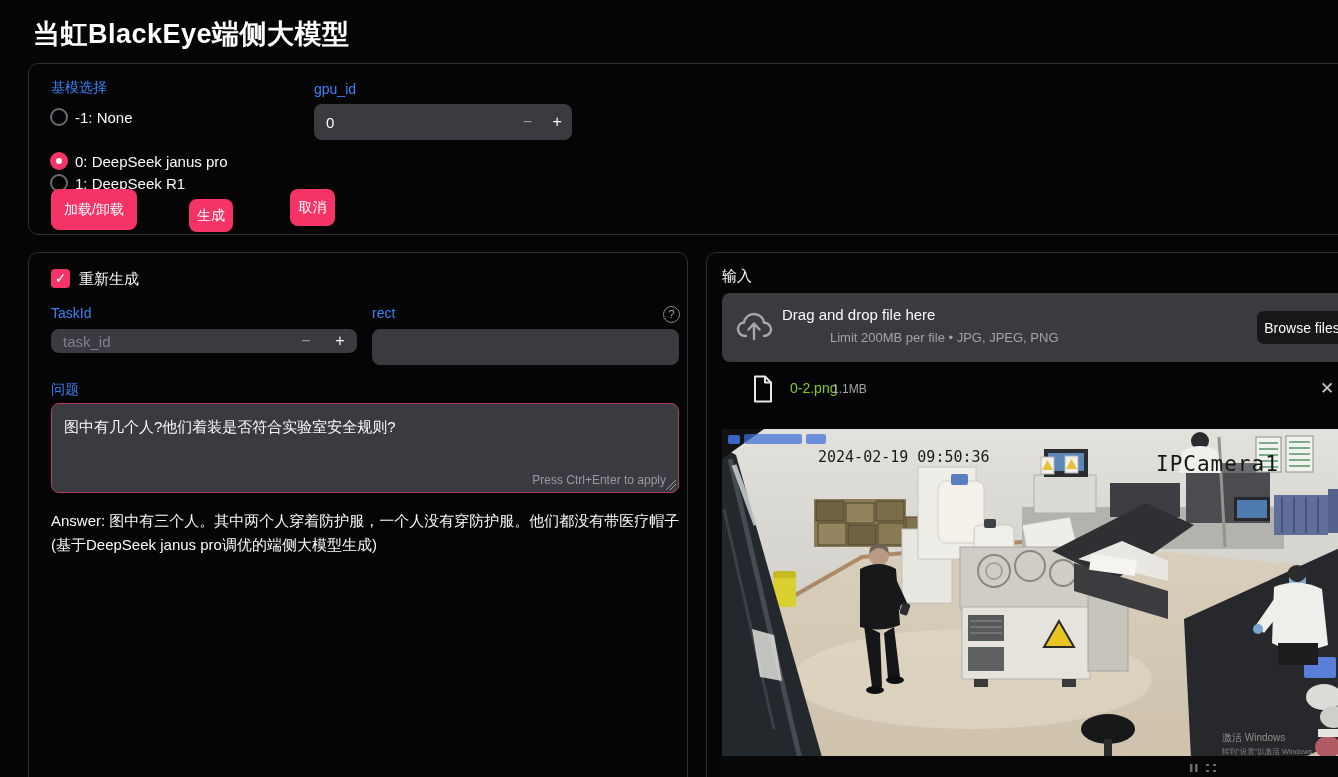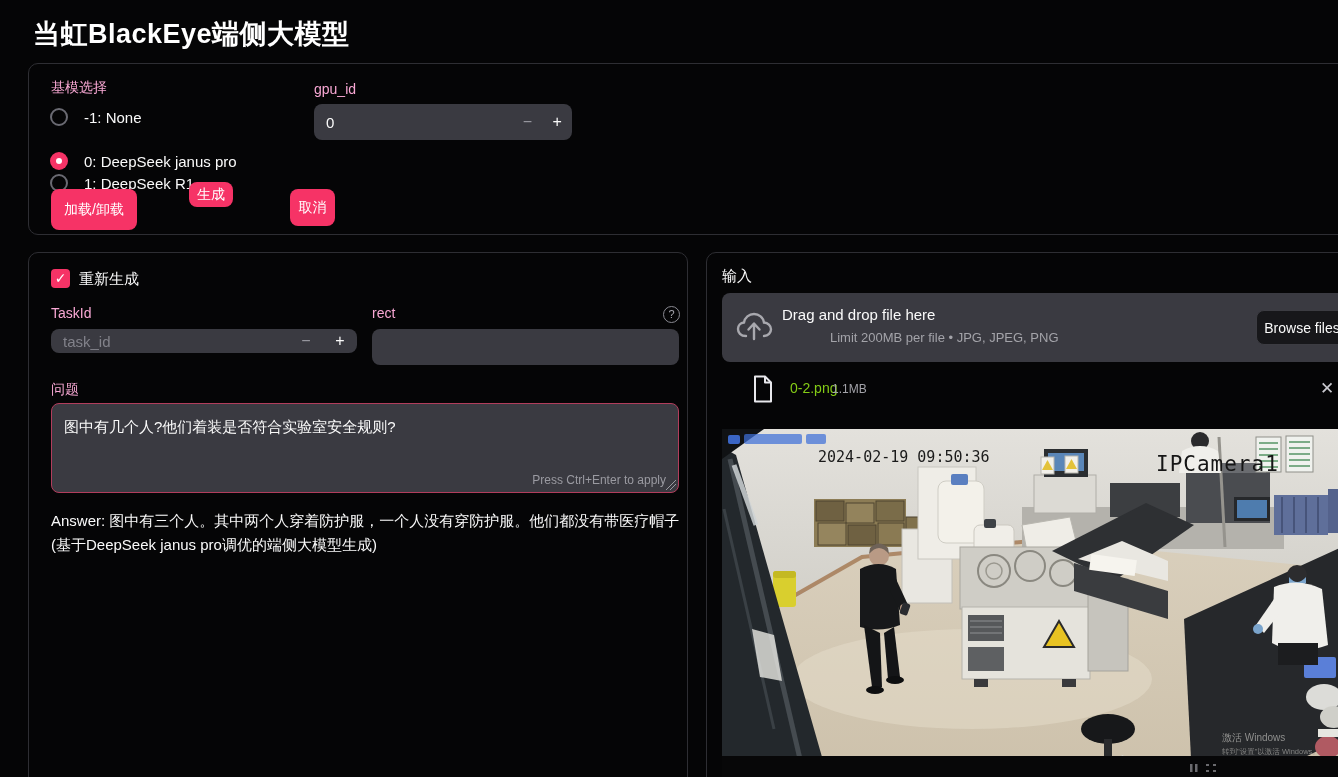--- a/index.html
+++ b/index.html
@@ -4,26 +4,26 @@
 <style>
   * { margin:0; padding:0; box-sizing:border-box; }
   html,body { width:1338px; height:777px; }
   body {
     position:relative; overflow:hidden;
     background:#050506; color:#fafafa;
     font-family:"Liberation Sans","DejaVu Sans",sans-serif;
   }
   .abs { position:absolute; }
   .panel { position:absolute; border:1px solid #2e2e33; border-radius:10px; background:transparent; }
-  .lbl { font-size:14px; color:#f9a8d4; }
+  .lbl { font-size:14px; color:#3b82f6; }
   .page-title { left:33px; top:16px; font-size:27px; font-weight:700; color:#ffffff; letter-spacing:.5px; }
 
   
   #model-panel { left:28px; top:63px; width:1320px; height:172px; }
-  .radio-row { position:absolute; display:flex; align-items:center; gap:16px; height:22px; }
+  .radio-row { position:absolute; display:flex; align-items:center; gap:7px; height:22px; }
   .radio-dot { width:18px; height:18px; border-radius:50%; border:2px solid #6a6a72; background:transparent; position:relative; flex:0 0 auto; }
   .radio-dot.sel { border:none; background:#f63366; }
   .radio-dot.sel::after { content:""; position:absolute; left:6px; top:6px; width:6px; height:6px; border-radius:50%; background:#ffffff; }
   .radio-text { font-size:15px; color:#fafafa; }
   .numwrap { position:absolute; background:#3a3a41; border-radius:8px; display:flex; align-items:center; }
   .numwrap input { flex:1 1 auto; min-width:0; background:transparent; border:none; outline:none; color:#fafafa; font-size:15px; padding:0 12px; font-family:inherit; }
   .numwrap input::placeholder { color:#82828a; }
   .stepbtn { width:34px; text-align:center; font-size:16px; cursor:pointer; user-select:none; }
   .stepbtn.minus { color:#9a9aa1; }
   .stepbtn.plus { color:#fafafa; }
@@ -76,21 +76,21 @@
   </div>
 
   <div class="abs lbl" style="left:285px; top:17px;">gpu_id</div>
   <div class="numwrap" style="left:285px; top:40px; width:258px; height:36px;">
     <input type="text" value="0" style="">
     <span class="stepbtn minus">−</span>
     <span class="stepbtn plus">+</span>
   </div>
 
   <button class="pinkbtn" style="left:22px; top:125px; width:86px; height:41px;">加载/卸载</button>
-  <button class="pinkbtn" style="left:160px; top:118px; width:44px; height:25px;">生成</button>
+  <button class="pinkbtn" style="left:160px; top:135px; width:44px; height:33px;">生成</button>
   <button class="pinkbtn" style="left:261px; top:125px; width:45px; height:37px;">取消</button>
 </div>
 
 <div class="panel" id="qa-panel">
   <div class="checkbox"><span>✓</span></div>
   <div class="abs" style="left:50px; top:17px; font-size:15px;">重新生成</div>
 
   <div class="abs lbl" style="left:22px; top:52px;">TaskId</div>
   <div class="numwrap" style="left:22px; top:76px; width:306px; height:24px;">
     <input type="text" placeholder="task_id" style="">

